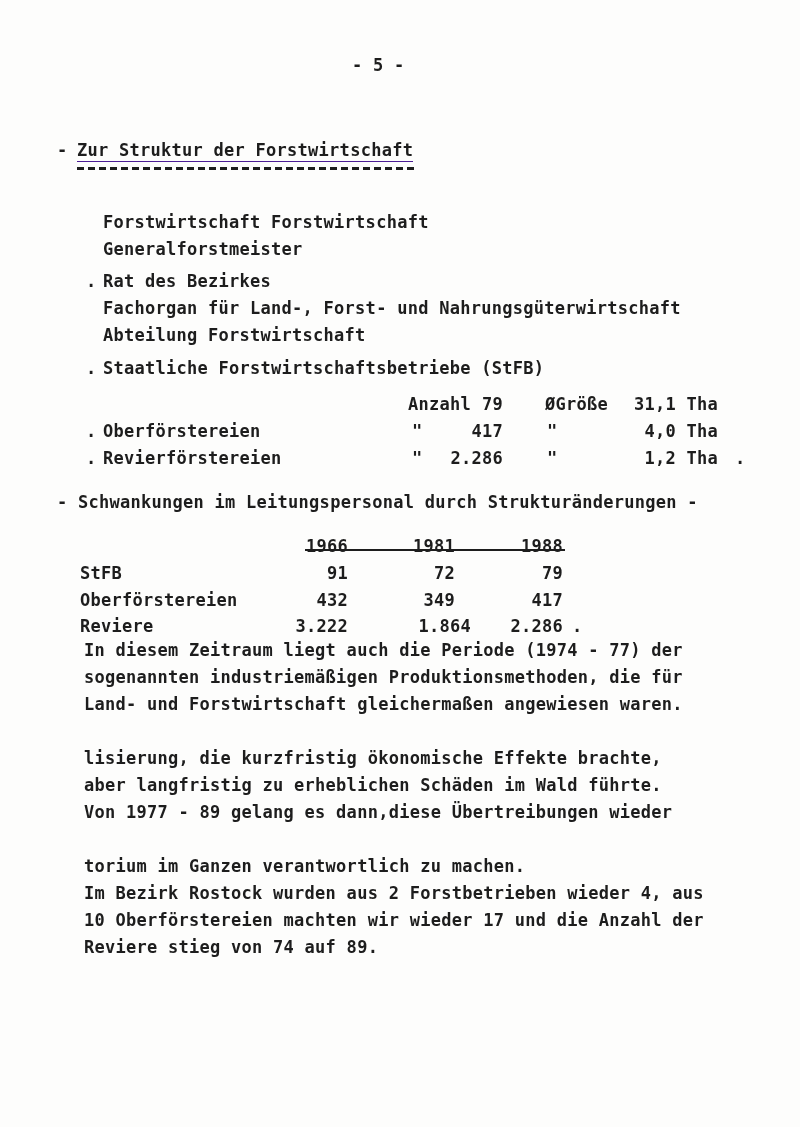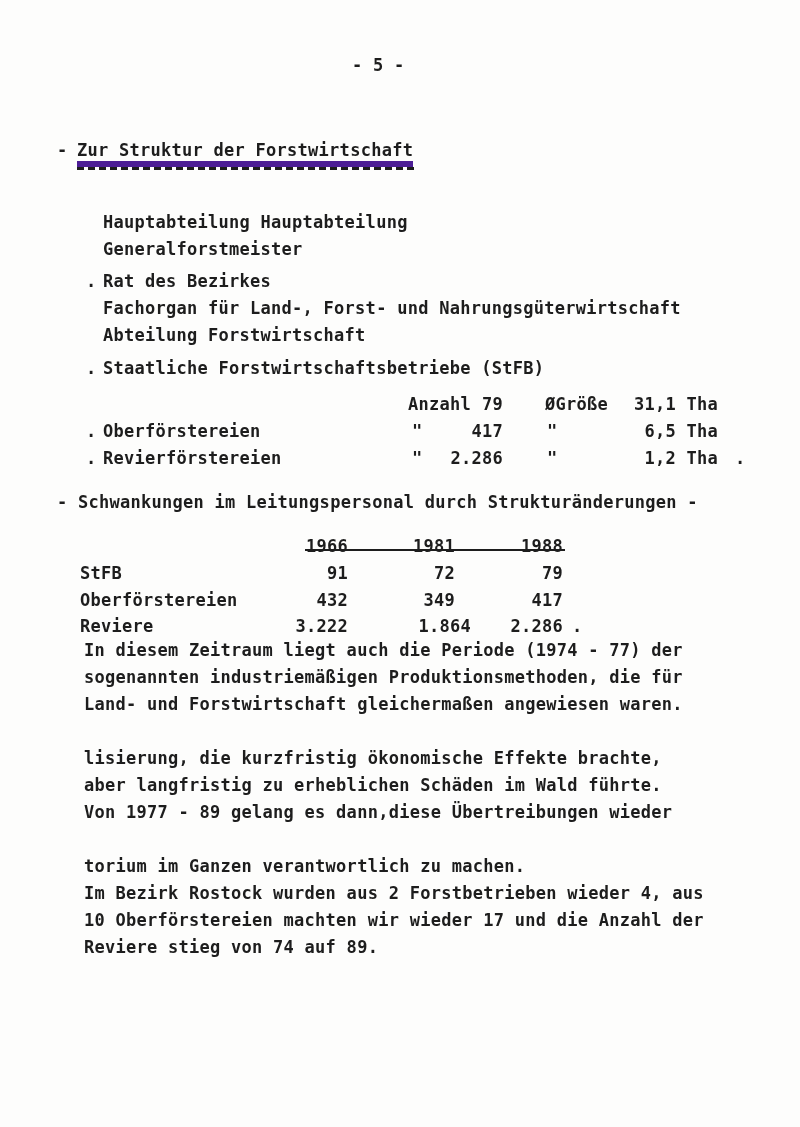--- a/index.html
+++ b/index.html
@@ -14,39 +14,39 @@
     font-size: 17px;
     font-weight: 700;
     letter-spacing: 0.27px;
     color: #1d1d1d;
   }
   .ln   { position: absolute; white-space: pre; line-height: 20px; }
   .cell { position: absolute; white-space: pre; line-height: 20px; top: 0; }
   .row  { position: absolute; left: 0; top: 0; width: 800px; height: 22px; margin-top: 9px; }
   .num  { text-align: right; }
   .marker { display: inline-block; width: 17px; }
-  .title-underline { border-bottom: 6px solid #4c1d95; padding-bottom: 1px; }
+  .title-underline { border-bottom: 1px solid #4c1d95; padding-bottom: 1px; }
   .dashline {
     position: absolute; height: 3px;
     background: repeating-linear-gradient(90deg, #1d1d1d 0 7px, transparent 7px 11px);
   }
   .solidline { position: absolute; height: 2px; background: #1d1d1d; }
 </style>
 </head>
 <body>
 
 <div class="page">
 
   <div class="ln" style="left:352px; top:55px">- 5 -</div>
 
   <div class="ln" style="left:57px; top:140px">-</div>
   <div class="ln title-underline" style="left:77px; top:140px">Zur Struktur der Forstwirtschaft</div>
   <div class="dashline" style="left:77px; top:167px; width:338px"></div>
 
-  <div class="ln" style="left:103px; top:212px">Hauptabteilung Hauptabteilung</div>
+  <div class="ln" style="left:103px; top:212px">Forstwirtschaft Forstwirtschaft</div>
   <div class="ln" style="left:103px; top:239px">Generalforstmeister</div>
 
   <div class="ln" style="left:86px; top:271px"><span class="marker">.</span><span>Rat des Bezirkes</span></div>
   <div class="ln" style="left:103px; top:298px">Fachorgan für Land-, Forst- und Nahrungsgüterwirtschaft</div>
   <div class="ln" style="left:103px; top:325px">Abteilung Forstwirtschaft</div>
 
   <div class="ln" style="left:86px; top:358px"><span class="marker">.</span><span>Staatliche Forstwirtschaftsbetriebe (StFB)</span></div>
 
   <div class="row" style="top:385px">
     <span class="cell" style="left:408px">Anzahl</span>
@@ -54,21 +54,21 @@
     <span class="cell" style="left:545px">ØGröße</span>
     <span class="cell num" style="left:600px; width:118px">31,1 Tha</span>
   </div>
 
   <div class="row" style="top:412px">
     <span class="cell" style="left:86px">.</span>
     <span class="cell" style="left:103px">Oberförstereien</span>
     <span class="cell" style="left:412px">"</span>
     <span class="cell num" style="left:408px; width:95px">417</span>
     <span class="cell" style="left:547px">"</span>
-    <span class="cell num" style="left:600px; width:118px">6,5 Tha</span>
+    <span class="cell num" style="left:600px; width:118px">4,0 Tha</span>
   </div>
 
   <div class="row" style="top:439px">
     <span class="cell" style="left:86px">.</span>
     <span class="cell" style="left:103px">Revierförstereien</span>
     <span class="cell" style="left:412px">"</span>
     <span class="cell num" style="left:408px; width:95px">2.286</span>
     <span class="cell" style="left:547px">"</span>
     <span class="cell num" style="left:600px; width:118px">1,2 Tha</span>
     <span class="cell" style="left:735px">.</span>

